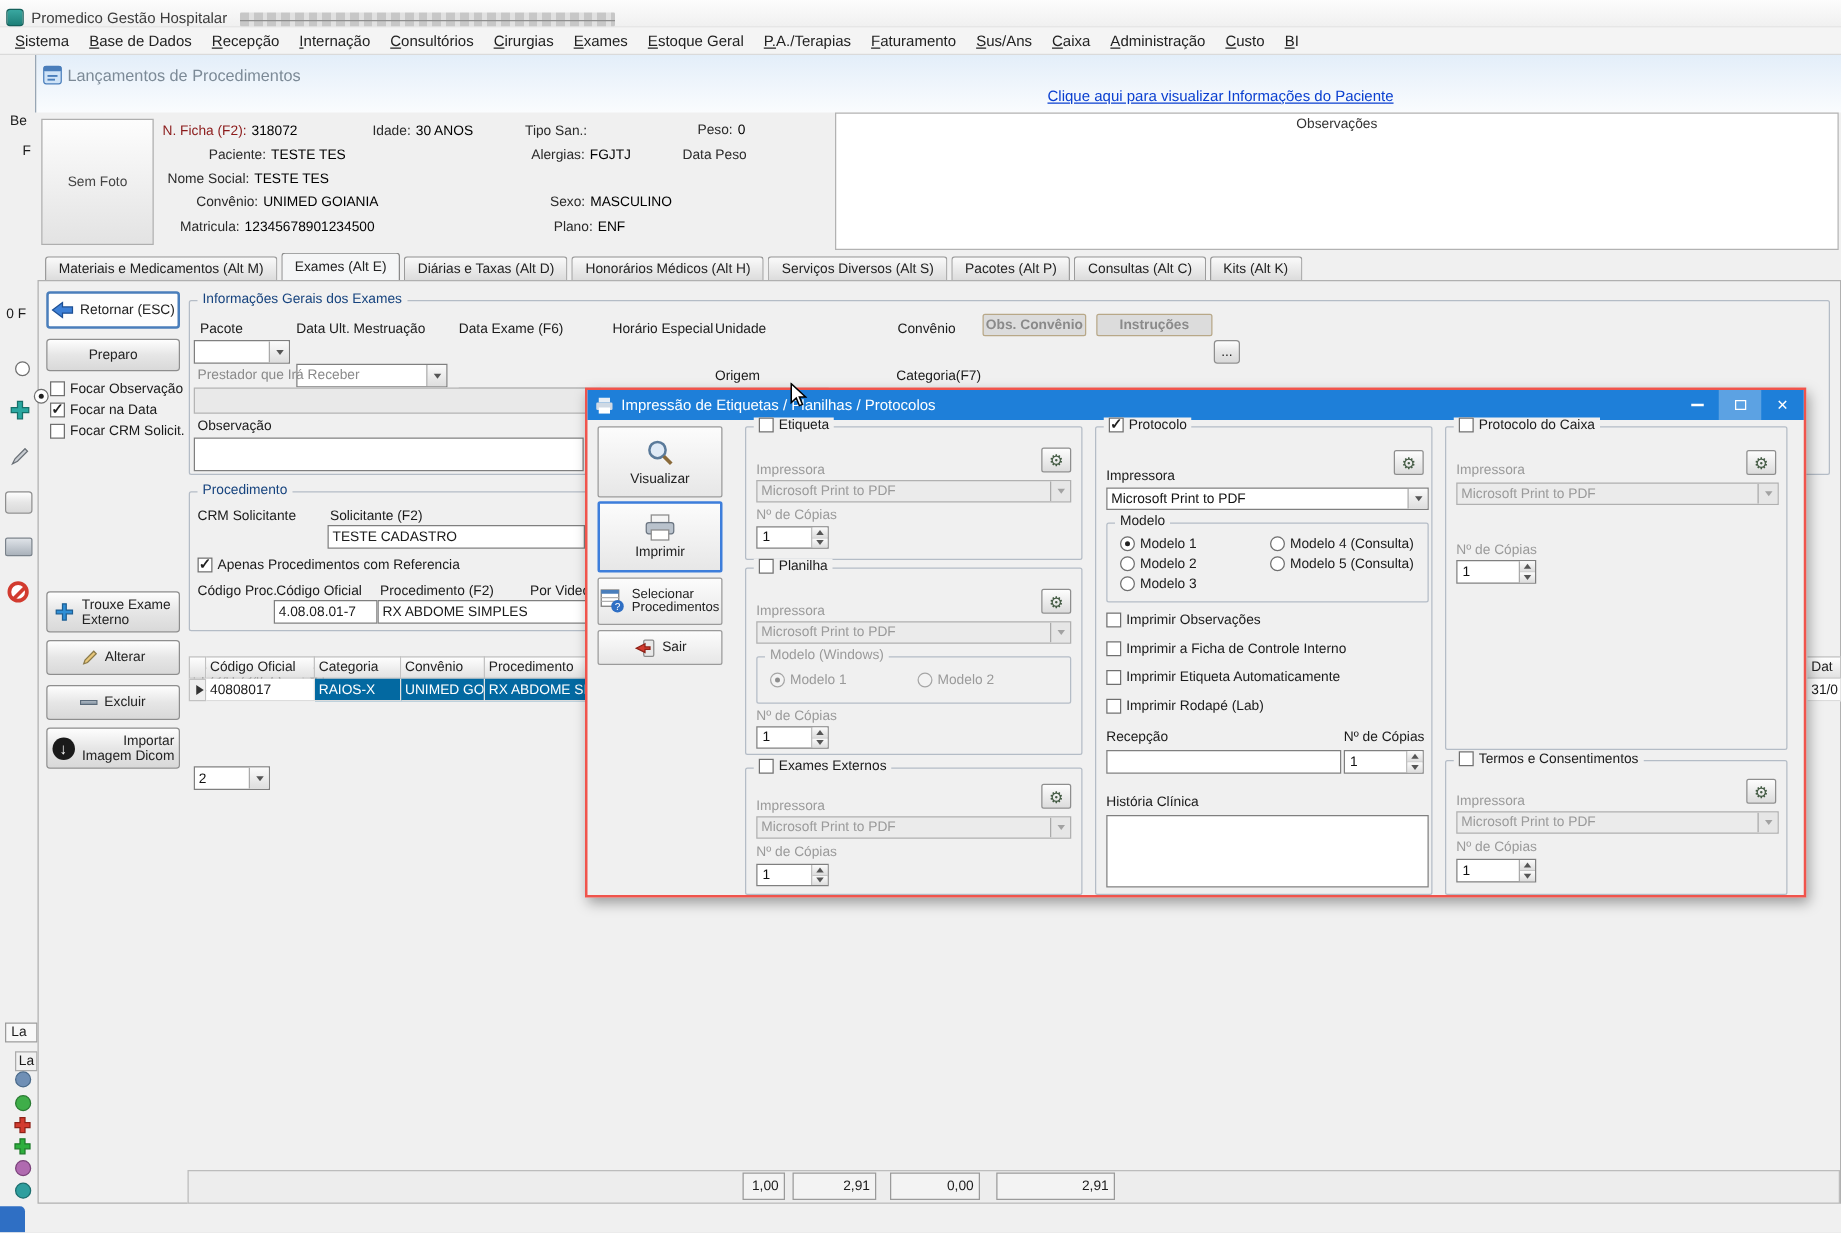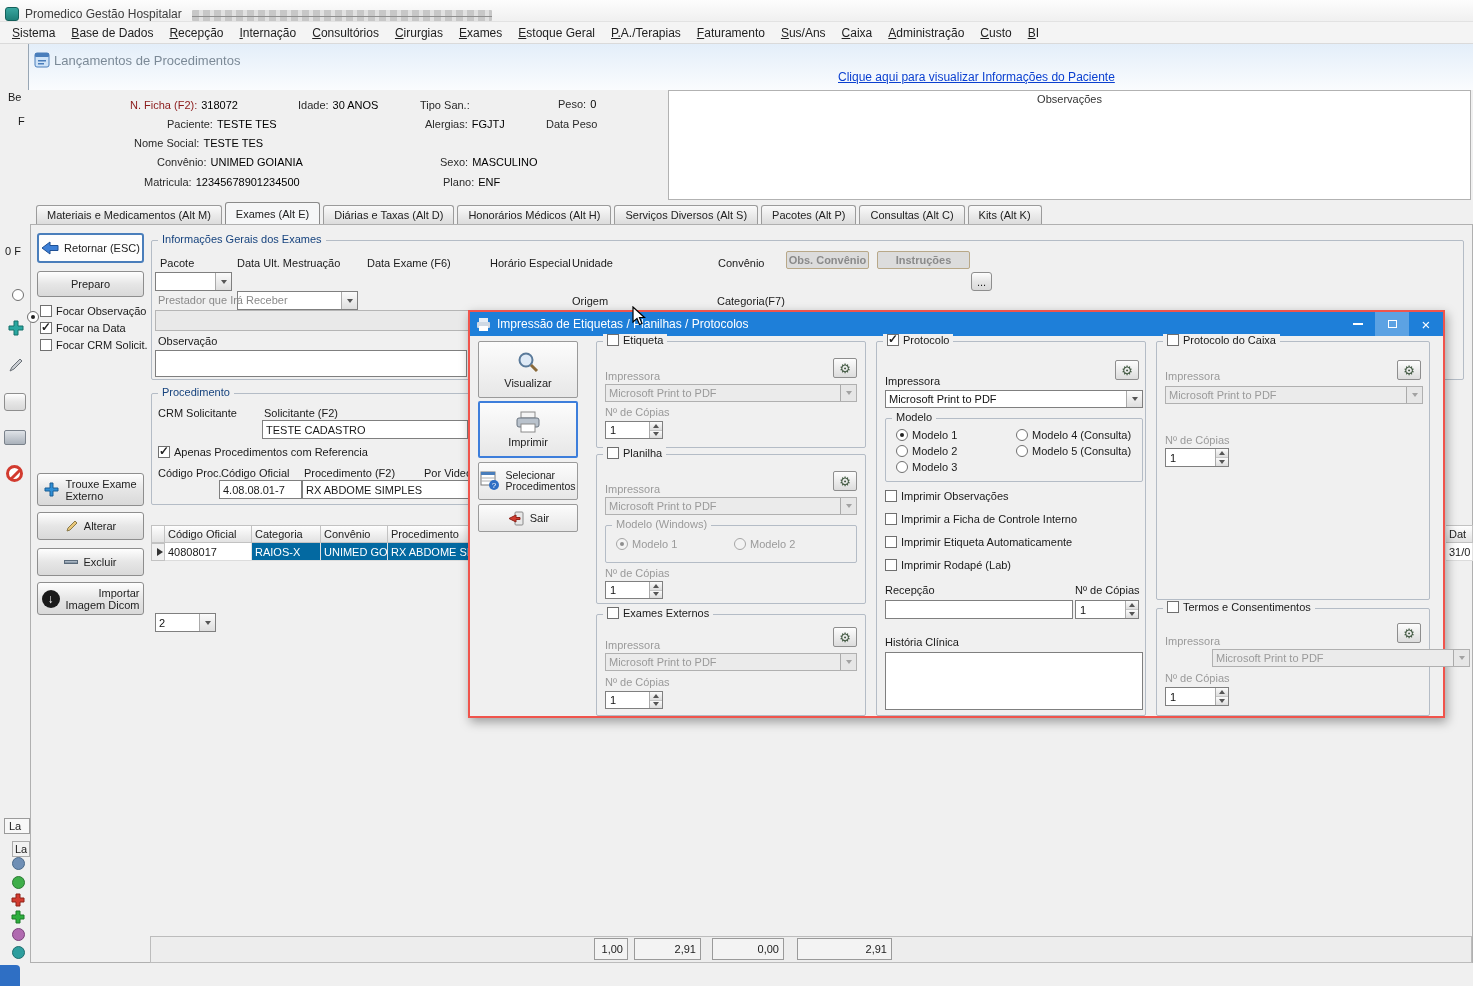--- a/index.html
+++ b/index.html
@@ -136,20 +136,23 @@
   <svg class="a" style="left:34px;top:52px;" width="16" height="16">
     <rect x="1" y="1" width="14" height="14" rx="2" fill="#cfe3f7" stroke="#4a7ebb"></rect>
     <rect x="1" y="1" width="14" height="4" rx="1" fill="#4a7ebb"></rect>
     <rect x="4" y="8" width="8" height="1.5" fill="#4a7ebb"></rect>
     <rect x="4" y="11" width="6" height="1.5" fill="#4a7ebb"></rect>
   </svg>
   <span class="a wintitle nw" style="left:54px;top:53px;">Lançamentos de Procedimentos</span>
   <span class="a plink nw" style="left:838px;top:70px;">Clique aqui para visualizar Informações do Paciente</span>
 
   
+  <div class="a semfoto" style="left:33px;top:95px;width:90px;height:101px;">
+    <span>Sem Foto</span>
+  </div>
 
   <div class="a fld" style="left:130px;top:99px;">
     <span class="flbl maroon">N. Ficha (F2):</span>
     <span class="fval">318072</span>
   </div>
   <div class="a fld" style="left:298px;top:99px;">
     <span class="flbl">Idade:</span>
     <span class="fval">30 ANOS</span>
   </div>
   <div class="a fld" style="left:420px;top:99px;">
@@ -681,21 +684,21 @@
       <span class="a nw dis-t" style="left:8px;top:92px;">Nº de Cópias</span>
       <div class="spin" style="left:8px;top:106px;width:64px;height:19px;">
           <span class="num">1</span>
           <span class="ud">
             <i class="u"></i>
             <i class="d"></i>
           </span>
         </div>
     </div>
 
-    <div class="groupbox" style="left:686px;top:296px;width:274px;height:108px;padding-left:47px;">
+    <div class="groupbox" style="left:686px;top:296px;width:274px;height:108px;">
       <div class="gtitle">
         <span class="chk"></span>
         <span>Termos e Consentimentos</span>
       </div>
       <div class="gearbtn" style="left:240px;top:14px;">⚙</div>
       <span class="a nw dis-t" style="left:8px;top:26px;">Impressora</span>
       <div class="a combo dis" style="left:8px;top:40px;width:258px;height:18px;">
           <span class="cval">Microsoft Print to PDF</span>
           <span class="ar">
             <i></i>

